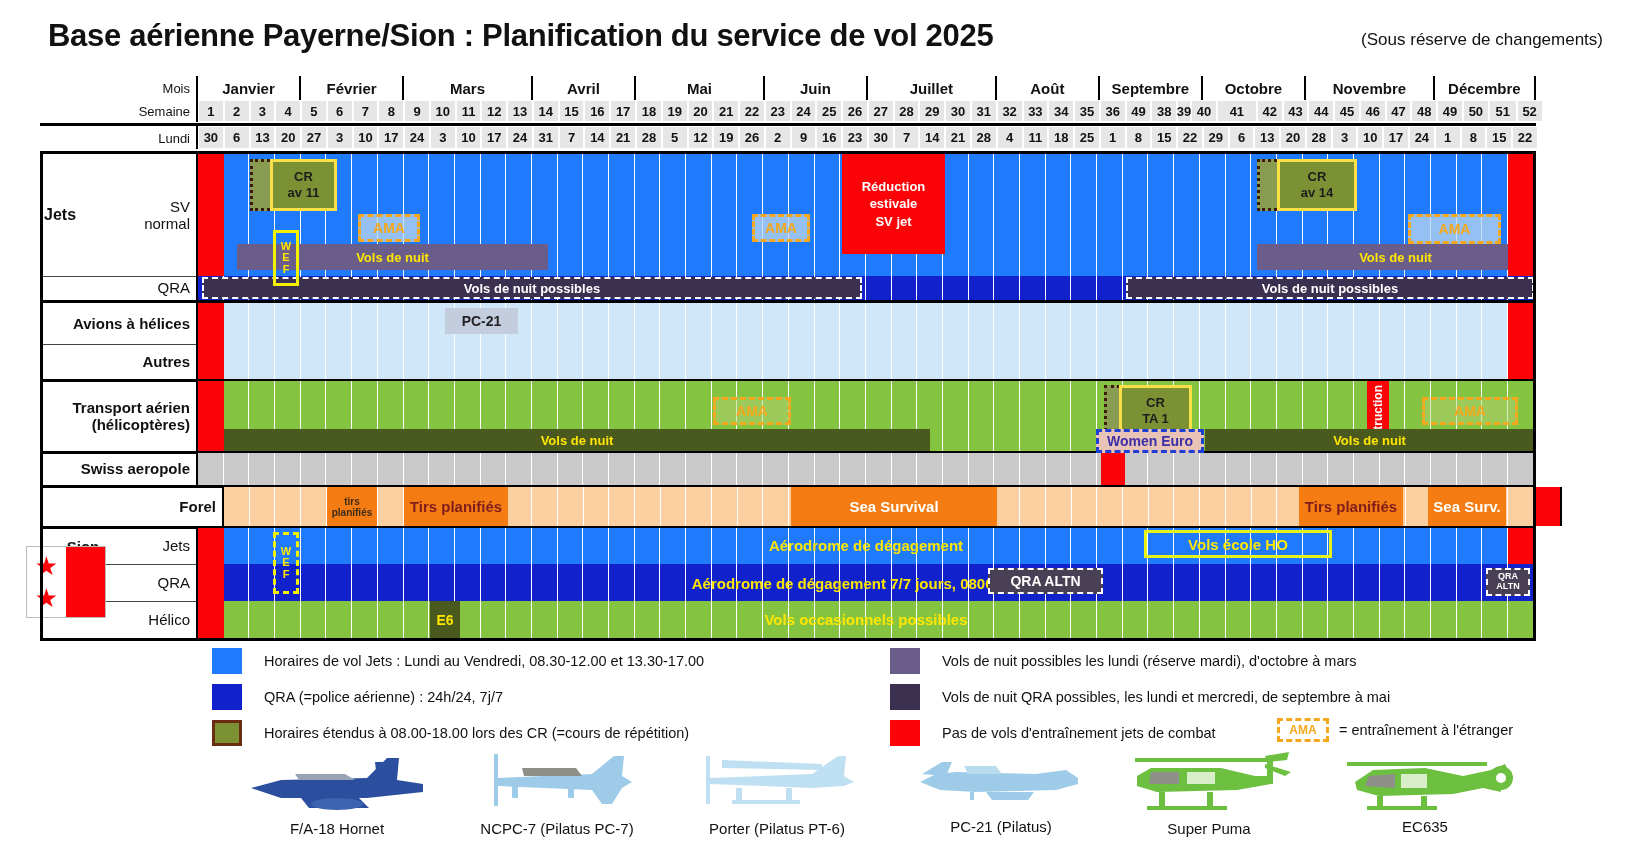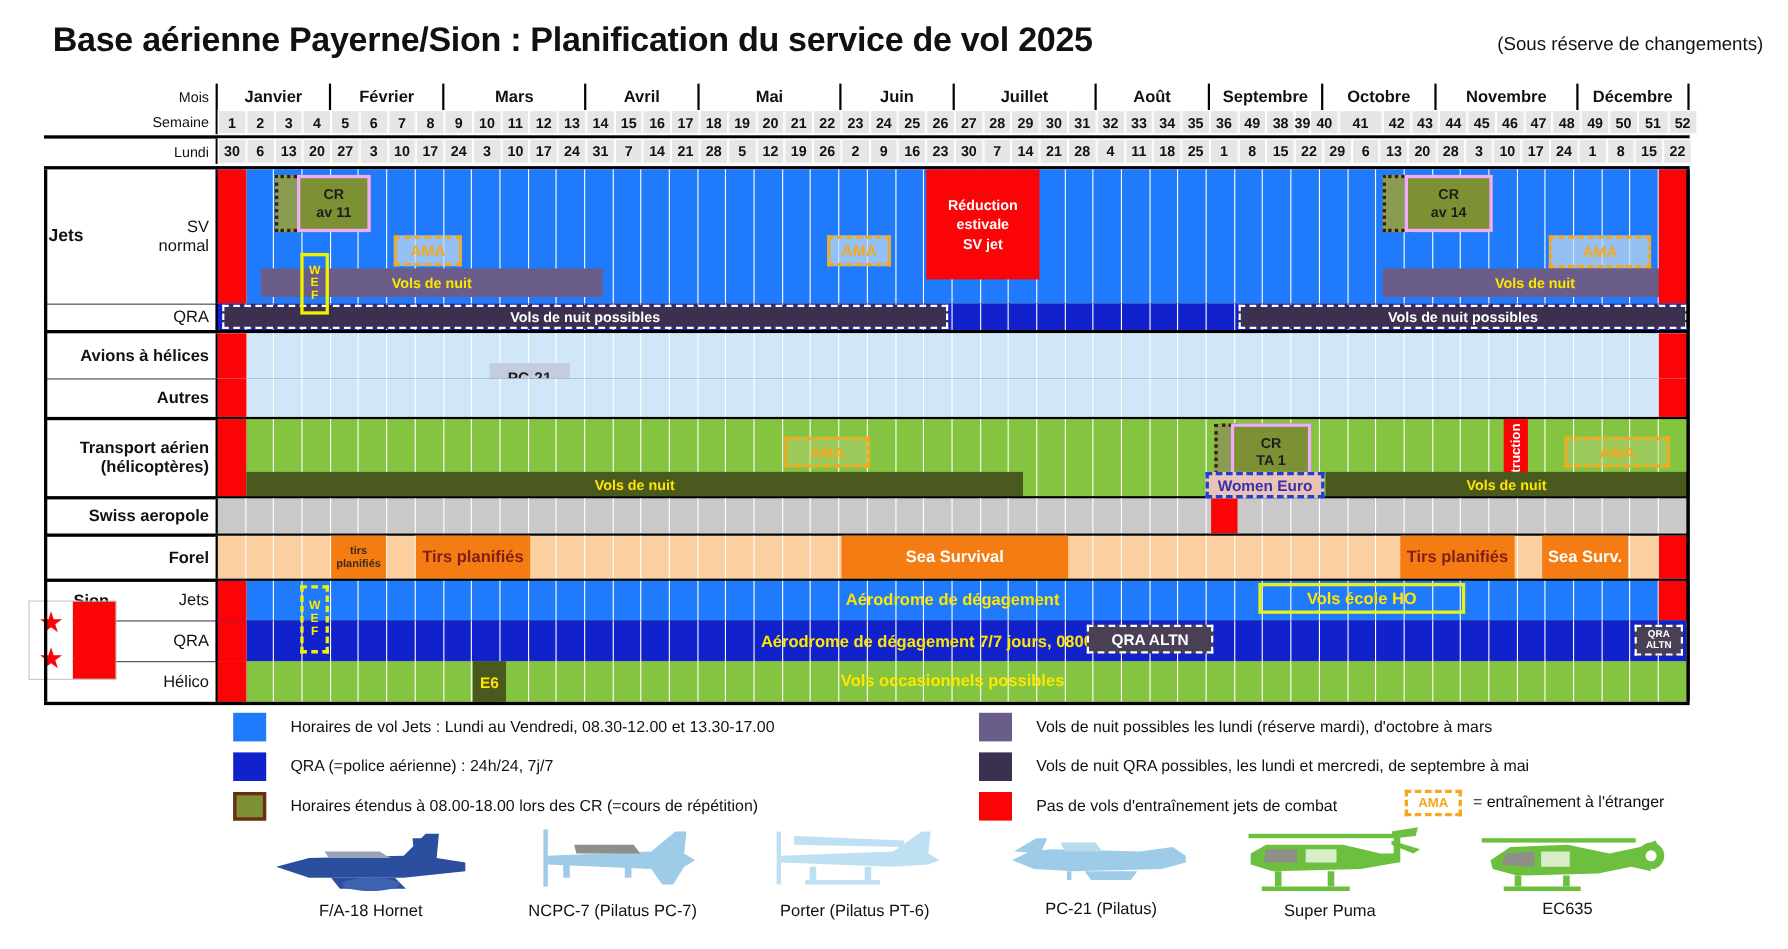--- a/index.html
+++ b/index.html
@@ -90,21 +90,21 @@
   .hline.thick { border-top:3px solid #000; }
 
   
   .bar {
     position:absolute;
     display:flex; align-items:center; justify-content:center;
     font-size:13px; font-weight:bold; white-space:nowrap;
   }
 
   .cr-box {
-    background:#7c9133; border:3px solid #f0abfc; color:#1d1d1d;
+    background:#7c9133; border:3px solid #fde047; color:#1d1d1d;
     font-size:13px; font-weight:bold; line-height:1.25; text-align:center;
     display:flex; flex-direction:column; align-items:center; justify-content:center;
   }
   .cr-shadow { background:#8a9b52; border:3px dotted #3a1c08; }
 
   .ama {
     background:rgba(190,215,240,.75); border:3px dashed #f5a81c;
     color:#f5a81c; font-weight:bold; font-size:14px;
     display:flex; align-items:center; justify-content:center;
   }
@@ -549,21 +549,21 @@
             <div class="gcol" style="width: 25.7692px;"></div>
             <div class="gcol" style="width: 25.7692px;"></div>
             <div class="gcol" style="width: 25.7692px;"></div>
             <div class="gcol" style="width: 25.7692px;"></div>
             <div class="gcol" style="width: 25.7692px;"></div>
             <div class="gcol" style="width: 25.7692px;"></div>
             <div class="gcol" style="width: 25.7692px;"></div>
             <div class="gcol" style="width: 25.7692px;"></div>
           </div>
         <div class="bar" style="left:0; top:0; width:25.77px; height:100%; background:#fb0407;"></div>
-        <div class="bar pc21" style="left:247px; top:5px; width:73px; height:26px;margin-top:22px;">PC-21</div>
+        <div class="bar pc21" style="left:247px; top:5px; width:73px; height:26px;">PC-21</div>
         <div class="bar" style="right:0; top:0; width:26px; height:100%; background:#fb0407;"></div>
       </div>
     </div>
   </div>
   <div class="hline" style="top:268px;"></div>
 
   <div class="band" style="top:268px; height:35px;">
     <div class="band-inner">
       <div class="band-lab">
         <div class="lab-text">Autres</div>
@@ -773,21 +773,21 @@
             <div class="gcol" style="width: 25.7692px;"></div>
             <div class="gcol" style="width: 25.7692px;"></div>
             <div class="gcol" style="width: 25.7692px;"></div>
           </div>
         <div class="bar" style="left:903px; top:0; width:24px; height:100%; background:#fb0407;"></div>
       </div>
     </div>
   </div>
   <div class="hline thick" style="top:409px;"></div>
 
-  <div class="band" style="top:411px; height:39px;">
+  <div class="band" style="top:411px; height:39px;padding-left:26px;">
     <div class="band-inner">
       <div class="band-lab">
         <div class="lab-text">Forel</div>
       </div>
       <div class="band-tl" style="background:#fbcfa0;">
         <div class="gridcols">
             <div class="gcol" style="width: 25.7692px;"></div>
             <div class="gcol" style="width: 25.7692px;"></div>
             <div class="gcol" style="width: 25.7692px;"></div>
             <div class="gcol" style="width: 25.7692px;"></div>

